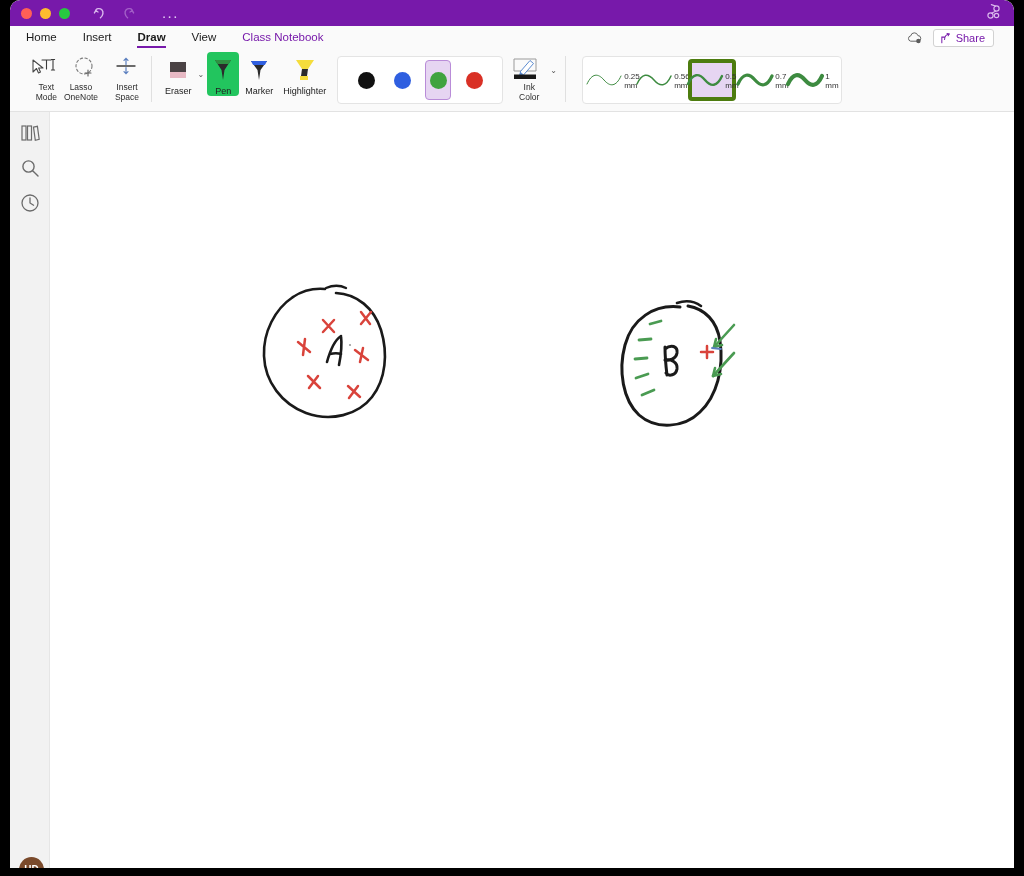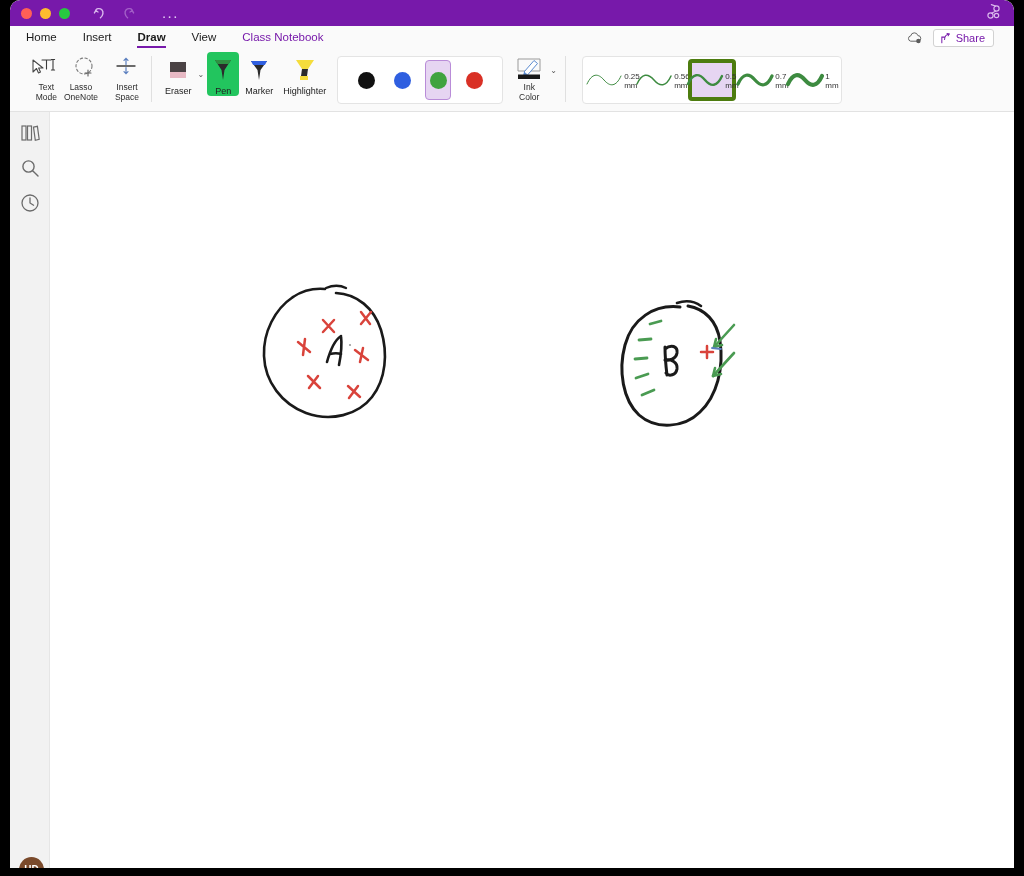--- a/index.html
+++ b/index.html
@@ -118,21 +118,21 @@
   .swatchwrap {
     width: 26px; height: 40px; display: flex; align-items: center;
     justify-content: center; border-radius: 4px; margin: 0 5px;
   }
   .swatchwrap.sel { background: #e6d5f2; border: 1px solid #b98cd8; }
   .swatch { width: 17px; height: 17px; border-radius: 50%; }
 
   .inkcolor {
     display: flex; align-items: flex-start; margin: 6px 0 0 8px;
   }
-  .inkcolor .ic-inner { display: flex; flex-direction: column; align-items: center; width: 36px; }
+  .inkcolor .ic-inner { display: flex; flex-direction: column; width: 36px; }
   .inkcolor .ic-glyph { height: 26px; display: flex; align-items: center; }
   .inkcolor .lbl { font-size: 8.5px; color: #2b2b2b; text-align: center; line-height: 10px; }
   .ic-chev { font-size: 8px; color: #555; margin: 10px 0 0 3px; }
 
   
   .thickpanel {
     margin: 6px 0 0 8px; background: #fff; border: 1px solid #e4e4e4;
     border-radius: 4px; height: 48px; display: flex; align-items: center;
     padding: 0 4px;
   }

